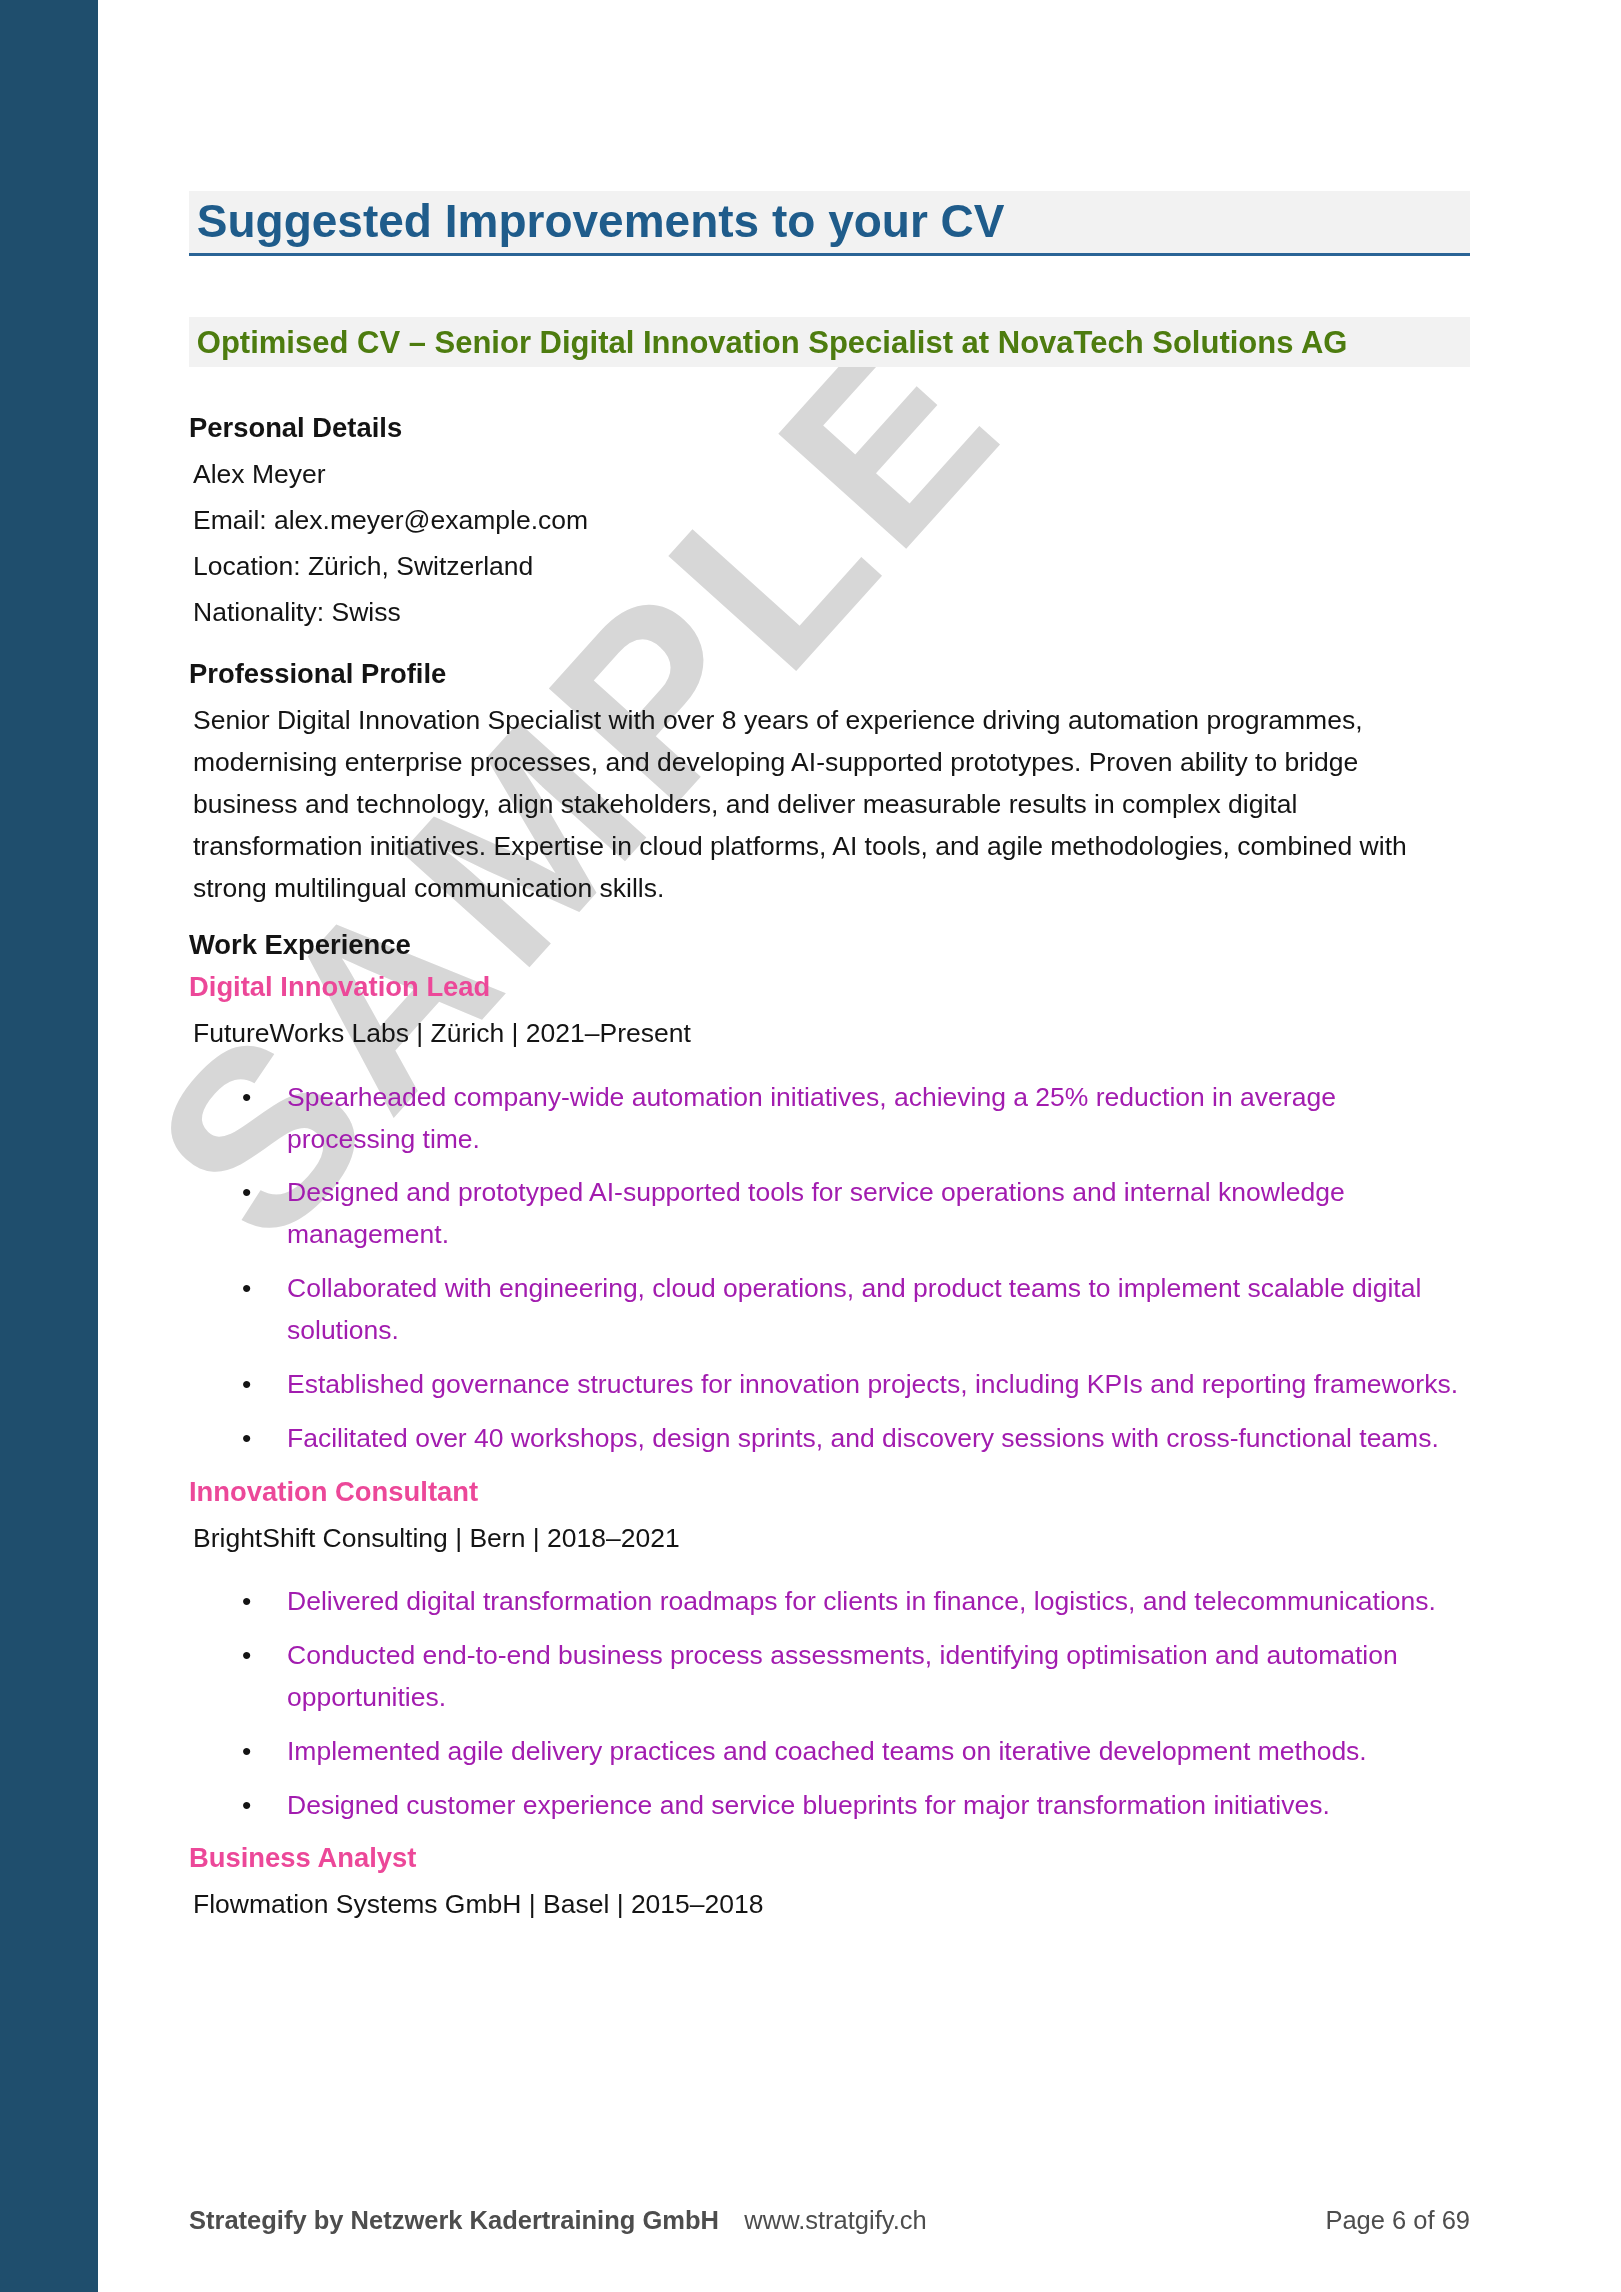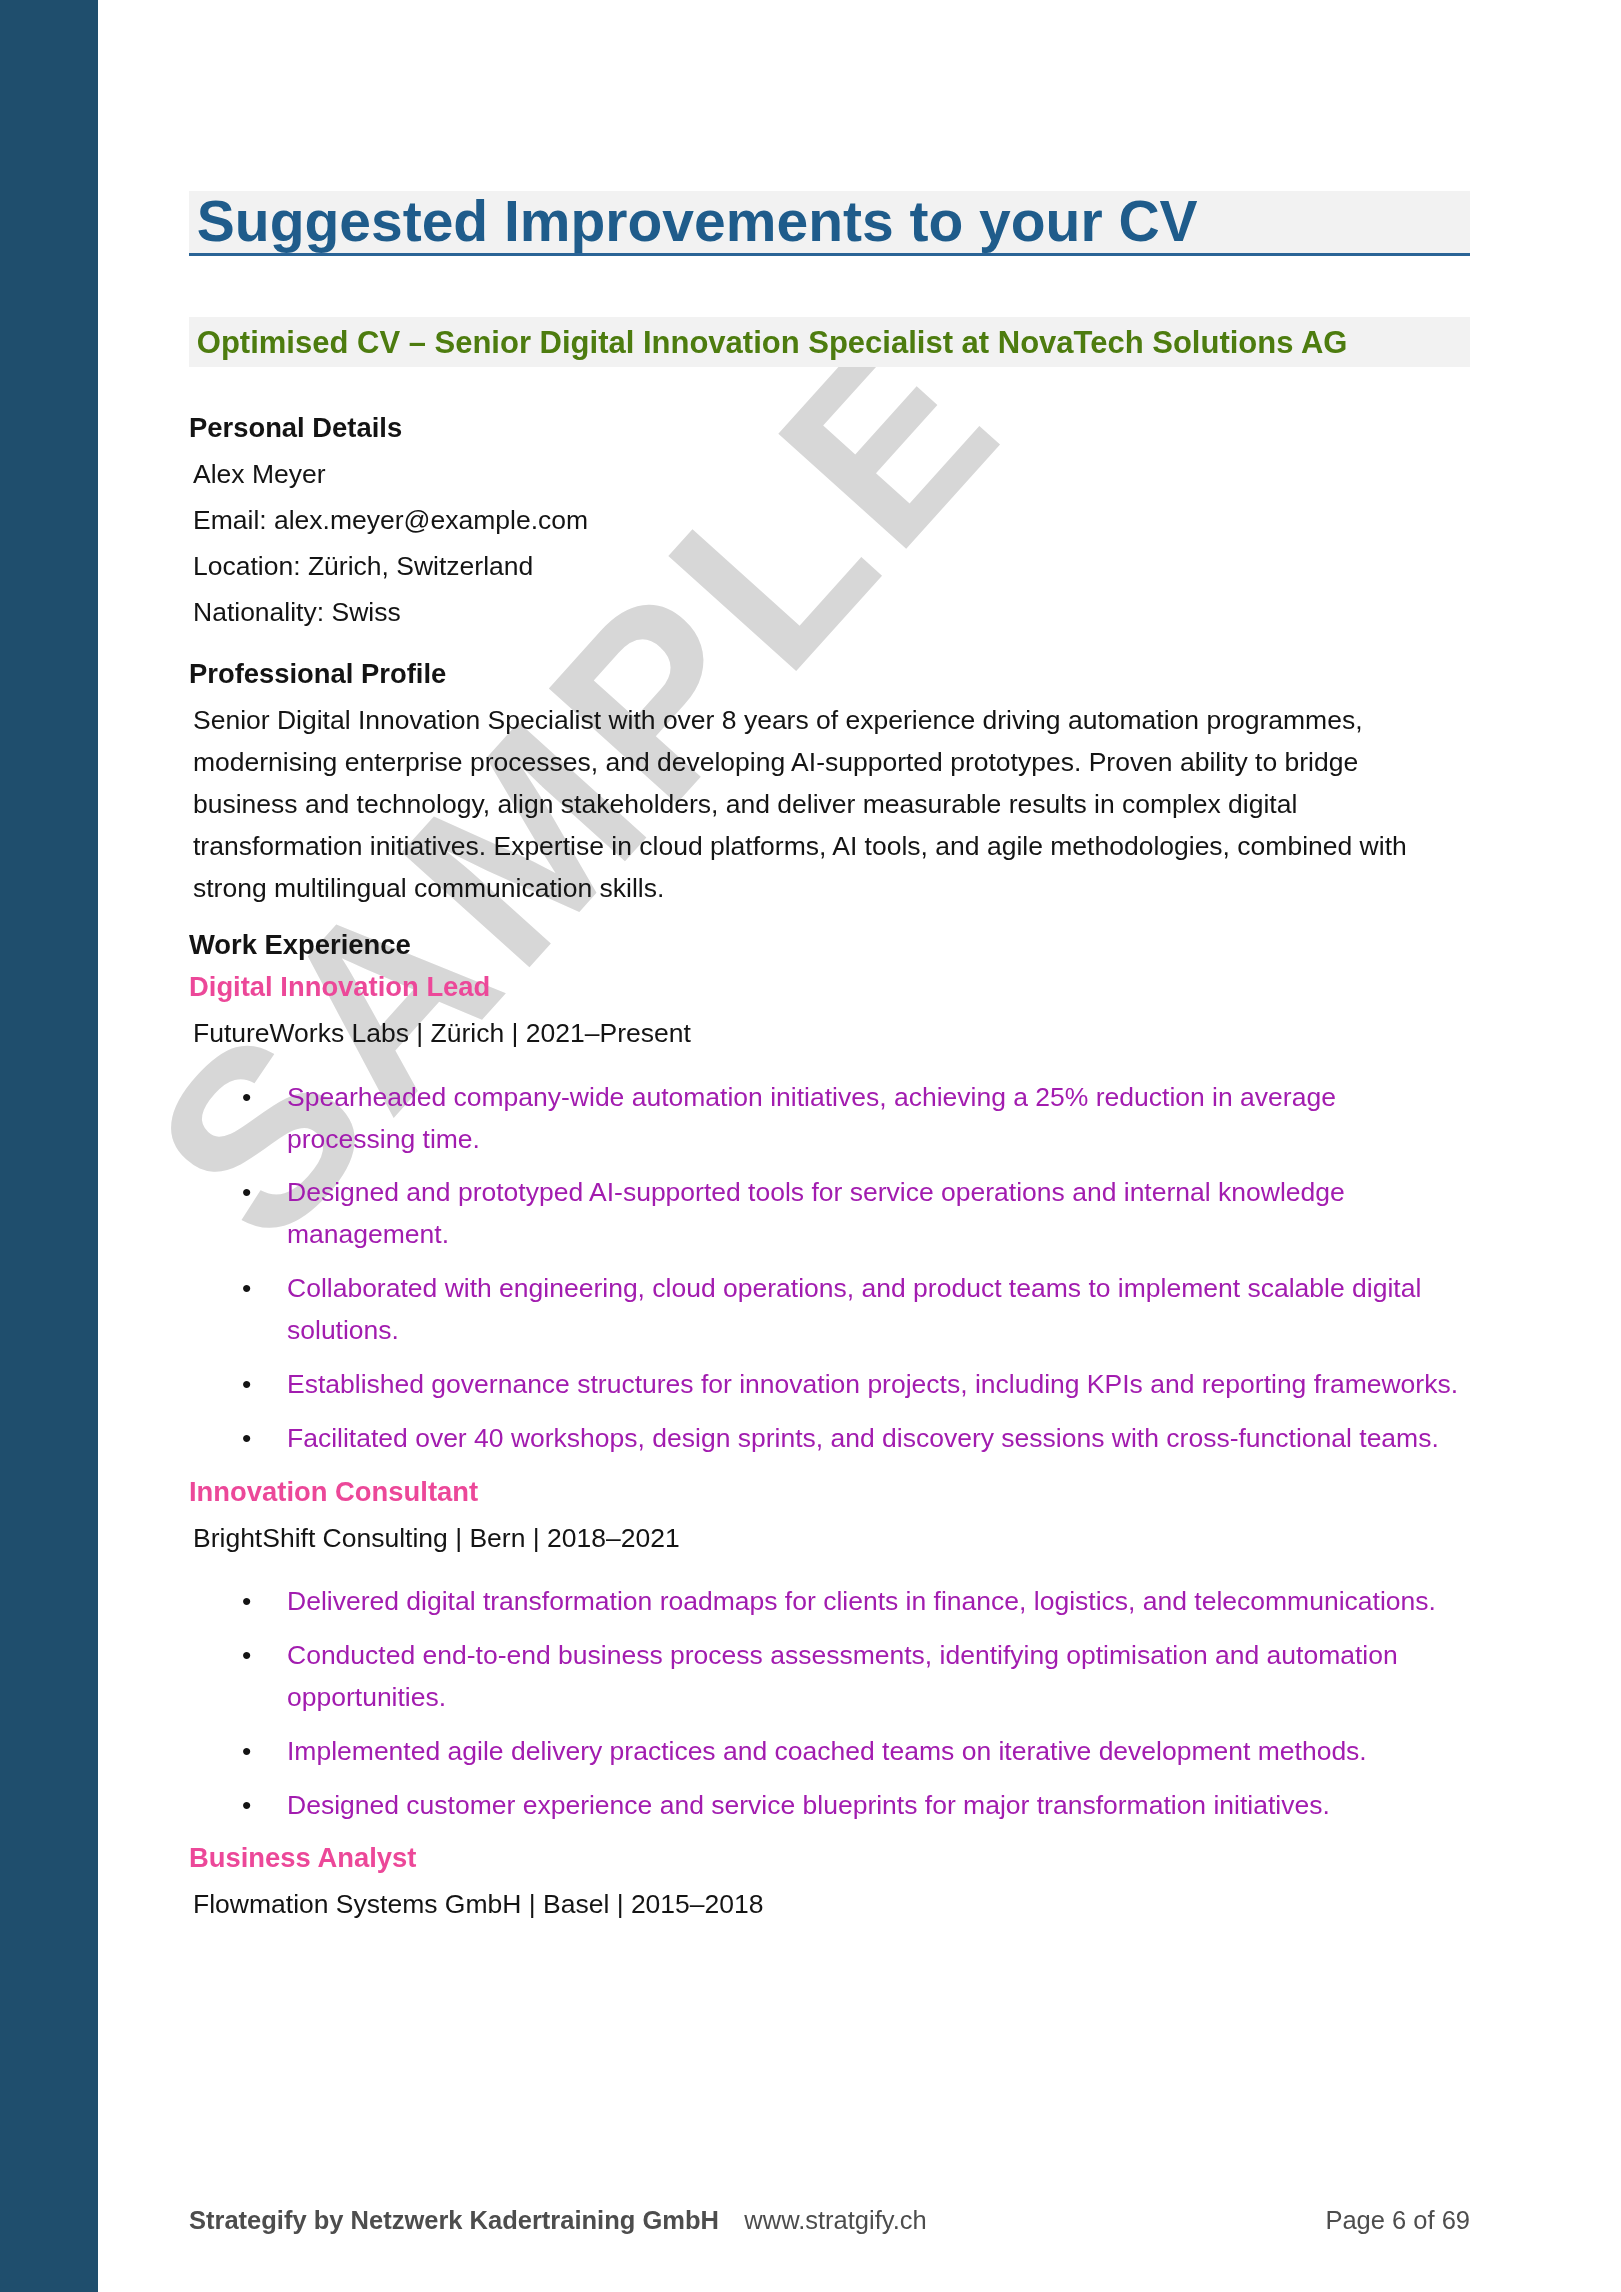--- a/index.html
+++ b/index.html
@@ -24,21 +24,21 @@
     z-index:0; user-select:none;
   }
   .content {
     position:absolute; left:189px; top:191px; width:1281px;
     z-index:1;
   }
   .title-bar {
     background:#f2f2f2;
     border-bottom:3.9px solid #2a6496;
     padding:5.9px 9.8px 6.9px 7.8px;
-    font-size:57px; line-height:49px; font-weight:bold;
+    font-size:46px; line-height:49px; font-weight:bold;
     color:#1f5c8b;
     margin:0;
   }
   .subtitle-bar {
     background:#f2f2f2;
     margin:61px 0 0 0;
     padding:7.8px 9.8px 7.8px 7.8px;
     font-size:31px; line-height:35px; font-weight:bold;
     color:#4d7c0f;
   }

